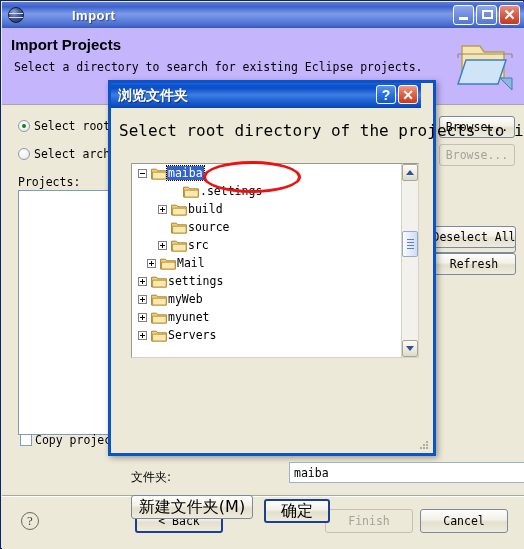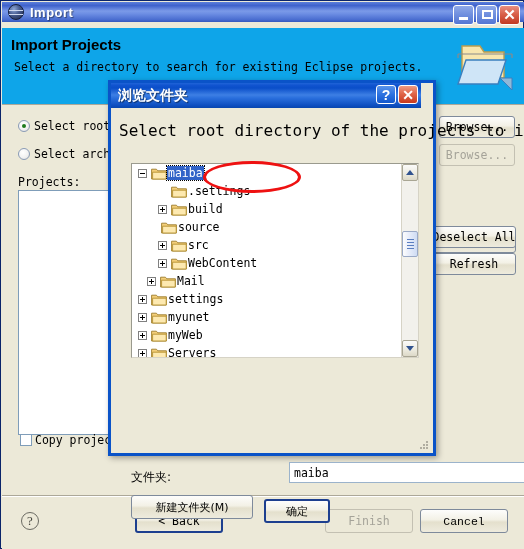--- a/index.html
+++ b/index.html
@@ -16,25 +16,25 @@
     left: 0; top: 0;
     width: 524px; height: 549px;
     box-sizing: border-box;
     background: #ece9d8;
     border: 1px solid #0a246a;
   }
 
   
   #wizard-titlebar {
     position: absolute; left: 1px; top: 1px;
-    width: 522px; height: 20px;
+    width: 522px; height: 26px;
     background: linear-gradient(to bottom,
         #5a7edc 0%, #4f72d4 8%, #3f62cc 18%,
         #7b9ae8 45%, #6e8fe4 58%, #4a6dd0 88%, #3558bd 100%);
-    display: flex; align-items: center;
+    display: flex; align-items: center; gap: 42px;
   }
   #wizard-title-icon {
     width: 16px; height: 16px;
     margin-left: 6px; margin-right: 6px;
     border-radius: 50%;
     background: radial-gradient(circle at 35% 30%, #8fa8d8 0%, #4a5f93 40%, #1b2545 100%);
     border: 1px solid #15203d;
     box-sizing: border-box;
     position: relative; flex: none;
   }
@@ -76,21 +76,21 @@
   }
   .wincapbtn.cls .xg {
     color:#fff; font-size:15px; font-weight:bold; line-height:1;
     font-family:"Liberation Sans",sans-serif; margin-top:-1px;
   }
 
   
   #wizard-header {
     position: absolute; left: 1px; top: 27px;
     width: 522px; height: 76px;
-    background: #0ea5e9;
+    background: #c4b5fd;
     border-bottom: 1px solid #aca899;
     overflow: hidden;
   }
   #wizard-header-title {
     position: absolute; left: 9px; top: 8px;
     font-family: "Liberation Sans", sans-serif;
     font-size: 15px; font-weight: bold; color: #000;
   }
   #wizard-header-desc {
     position: absolute; left: 12px; top: 32px;
@@ -284,21 +284,21 @@
     white-space: nowrap;
   }
   #folder-input {
     position: absolute; left: 178px; top: 379px;
     width: 237px; height: 21px; box-sizing: border-box;
     background: #ffffff; border: 1px solid #9bb3cb;
     font-family: "DejaVu Sans Mono", monospace; font-size: 11.5px; color: #000;
     display: flex; align-items: center; padding-left: 4px;
   }
 
-  .cn { font-family: "DejaVu Sans", sans-serif; font-size: 11px; }
+  .cn { font-family: "DejaVu Sans", sans-serif; font-size: 16px; }
 
   
   #browse-grip { position: absolute; right: 4px; bottom: 3px; width: 10px; height: 10px; }
   #browse-grip i {
     position: absolute; width: 2px; height: 2px; background: #b0ada0;
   }
 
   
   #red-ellipse {
     position: absolute; left: 203px; top: 161px;
@@ -360,21 +360,21 @@
 
     <div class="radio-row" style="left:18px; top:328px;">
       <span class="chk"></span>
       <span class="mono">Copy projects into workspace</span>
     </div>
   </div>
 
   <div id="wizard-footer">
     <div class="xpbtn default" style="left:133px; top:12px; width:88px; height:24px;">&lt; Back</div>
     <div class="xpbtn disabled" style="left:323px; top:12px; width:88px; height:24px;">Finish</div>
-    <div class="xpbtn" style="left:418px; top:12px; width:88px; height:24px;font-family:Liberation Mono, monospace;">Cancel</div>
+    <div class="xpbtn" style="left:418px; top:12px; width:88px; height:24px;">Cancel</div>
   </div>
 
   <div id="help-icon">?</div>
 </div>
 
 <div id="browse-dialog">
 
   <div id="browse-titlebar">
     <span id="browse-title-text">浏览文件夹</span>
     <div class="browsecapbtns">
@@ -395,69 +395,58 @@
     <div class="tree-row" style="padding-left: 6px;">
           <span class="expander">
             <i class="hbar"></i>
           </span>
           <svg viewBox="0 0 16 13" width="16" height="13">
             <path d="M0.6 2.2 L5.4 2.2 L6.8 3.8 L15.4 3.8 L15.4 12 L0.6 12 Z" fill="#f4cf7a" stroke="#9c7a2a" stroke-width="0.9"></path>
             <path d="M1.6 5.2 L15.2 5.2 L15.2 12 L1.6 12 Z" fill="#fde9b0" stroke="#b4912f" stroke-width="0.9"></path>
           </svg>
           <span class="tree-label selected">maiba</span>
         </div>
+        <div class="tree-row" style="padding-left: 38px;">
+          <span class="expander none"></span>
+          <svg viewBox="0 0 16 13" width="16" height="13">
+            <path d="M0.6 2.2 L5.4 2.2 L6.8 3.8 L15.4 3.8 L15.4 12 L0.6 12 Z" fill="#f4cf7a" stroke="#9c7a2a" stroke-width="0.9"></path>
+            <path d="M1.6 5.2 L15.2 5.2 L15.2 12 L1.6 12 Z" fill="#fde9b0" stroke="#b4912f" stroke-width="0.9"></path>
+          </svg>
+          <span class="tree-label">.settings</span>
+        </div>
         <div class="tree-row" style="padding-left: 26px;">
+          <span class="expander">
+            <i class="hbar"></i>
+            <i class="vbar"></i>
+          </span>
+          <svg viewBox="0 0 16 13" width="16" height="13">
+            <path d="M0.6 2.2 L5.4 2.2 L6.8 3.8 L15.4 3.8 L15.4 12 L0.6 12 Z" fill="#f4cf7a" stroke="#9c7a2a" stroke-width="0.9"></path>
+            <path d="M1.6 5.2 L15.2 5.2 L15.2 12 L1.6 12 Z" fill="#fde9b0" stroke="#b4912f" stroke-width="0.9"></path>
+          </svg>
+          <span class="tree-label">build</span>
+        </div>
+        <div class="tree-row" style="padding-left: 26px; text-align: center;">
           <span class="expander none"></span>
           <svg viewBox="0 0 16 13" width="16" height="13">
             <path d="M0.6 2.2 L5.4 2.2 L6.8 3.8 L15.4 3.8 L15.4 12 L0.6 12 Z" fill="#f4cf7a" stroke="#9c7a2a" stroke-width="0.9"></path>
             <path d="M1.6 5.2 L15.2 5.2 L15.2 12 L1.6 12 Z" fill="#fde9b0" stroke="#b4912f" stroke-width="0.9"></path>
           </svg>
-          <span class="tree-label">.settings</span>
+          <span class="tree-label">source</span>
         </div>
         <div class="tree-row" style="padding-left: 26px;">
           <span class="expander">
             <i class="hbar"></i>
             <i class="vbar"></i>
           </span>
           <svg viewBox="0 0 16 13" width="16" height="13">
             <path d="M0.6 2.2 L5.4 2.2 L6.8 3.8 L15.4 3.8 L15.4 12 L0.6 12 Z" fill="#f4cf7a" stroke="#9c7a2a" stroke-width="0.9"></path>
             <path d="M1.6 5.2 L15.2 5.2 L15.2 12 L1.6 12 Z" fill="#fde9b0" stroke="#b4912f" stroke-width="0.9"></path>
           </svg>
-          <span class="tree-label">build</span>
-        </div>
-        <div class="tree-row" style="padding-left: 16px; text-align: center;">
-          <span class="expander none"></span>
-          <svg viewBox="0 0 16 13" width="16" height="13">
-            <path d="M0.6 2.2 L5.4 2.2 L6.8 3.8 L15.4 3.8 L15.4 12 L0.6 12 Z" fill="#f4cf7a" stroke="#9c7a2a" stroke-width="0.9"></path>
-            <path d="M1.6 5.2 L15.2 5.2 L15.2 12 L1.6 12 Z" fill="#fde9b0" stroke="#b4912f" stroke-width="0.9"></path>
-          </svg>
-          <span class="tree-label">source</span>
-        </div>
-        <div class="tree-row" style="padding-left: 26px;">
-          <span class="expander">
-            <i class="hbar"></i>
-            <i class="vbar"></i>
-          </span>
-          <svg viewBox="0 0 16 13" width="16" height="13">
-            <path d="M0.6 2.2 L5.4 2.2 L6.8 3.8 L15.4 3.8 L15.4 12 L0.6 12 Z" fill="#f4cf7a" stroke="#9c7a2a" stroke-width="0.9"></path>
-            <path d="M1.6 5.2 L15.2 5.2 L15.2 12 L1.6 12 Z" fill="#fde9b0" stroke="#b4912f" stroke-width="0.9"></path>
-          </svg>
           <span class="tree-label">src</span>
         </div>
-        <div class="tree-row" style="padding-left: 26px;">
-          <span class="expander">
-            <i class="hbar"></i>
-            <i class="vbar"></i>
-          </span>
-          <svg viewBox="0 0 16 13" width="16" height="13">
-            <path d="M0.6 2.2 L5.4 2.2 L6.8 3.8 L15.4 3.8 L15.4 12 L0.6 12 Z" fill="#f4cf7a" stroke="#9c7a2a" stroke-width="0.9"></path>
-            <path d="M1.6 5.2 L15.2 5.2 L15.2 12 L1.6 12 Z" fill="#fde9b0" stroke="#b4912f" stroke-width="0.9"></path>
-          </svg>
-          <span class="tree-label">WebContent</span>
-        </div>
         <div class="tree-row" style="padding-left: 15px;">
           <span class="expander">
             <i class="hbar"></i>
             <i class="vbar"></i>
           </span>
           <svg viewBox="0 0 16 13" width="16" height="13">
             <path d="M0.6 2.2 L5.4 2.2 L6.8 3.8 L15.4 3.8 L15.4 12 L0.6 12 Z" fill="#f4cf7a" stroke="#9c7a2a" stroke-width="0.9"></path>
             <path d="M1.6 5.2 L15.2 5.2 L15.2 12 L1.6 12 Z" fill="#fde9b0" stroke="#b4912f" stroke-width="0.9"></path>
           </svg>
           <span class="tree-label">Mail</span>
@@ -475,32 +464,32 @@
         </div>
         <div class="tree-row" style="padding-left: 6px;">
           <span class="expander">
             <i class="hbar"></i>
             <i class="vbar"></i>
           </span>
           <svg viewBox="0 0 16 13" width="16" height="13">
             <path d="M0.6 2.2 L5.4 2.2 L6.8 3.8 L15.4 3.8 L15.4 12 L0.6 12 Z" fill="#f4cf7a" stroke="#9c7a2a" stroke-width="0.9"></path>
             <path d="M1.6 5.2 L15.2 5.2 L15.2 12 L1.6 12 Z" fill="#fde9b0" stroke="#b4912f" stroke-width="0.9"></path>
           </svg>
+          <span class="tree-label">myWeb</span>
+        </div>
+        <div class="tree-row" style="padding-left: 6px;">
+          <span class="expander">
+            <i class="hbar"></i>
+            <i class="vbar"></i>
+          </span>
+          <svg viewBox="0 0 16 13" width="16" height="13">
+            <path d="M0.6 2.2 L5.4 2.2 L6.8 3.8 L15.4 3.8 L15.4 12 L0.6 12 Z" fill="#f4cf7a" stroke="#9c7a2a" stroke-width="0.9"></path>
+            <path d="M1.6 5.2 L15.2 5.2 L15.2 12 L1.6 12 Z" fill="#fde9b0" stroke="#b4912f" stroke-width="0.9"></path>
+          </svg>
           <span class="tree-label">myunet</span>
-        </div>
-        <div class="tree-row" style="padding-left: 6px;">
-          <span class="expander">
-            <i class="hbar"></i>
-            <i class="vbar"></i>
-          </span>
-          <svg viewBox="0 0 16 13" width="16" height="13">
-            <path d="M0.6 2.2 L5.4 2.2 L6.8 3.8 L15.4 3.8 L15.4 12 L0.6 12 Z" fill="#f4cf7a" stroke="#9c7a2a" stroke-width="0.9"></path>
-            <path d="M1.6 5.2 L15.2 5.2 L15.2 12 L1.6 12 Z" fill="#fde9b0" stroke="#b4912f" stroke-width="0.9"></path>
-          </svg>
-          <span class="tree-label">myWeb</span>
         </div>
         <div class="tree-row" style="padding-left: 6px;">
           <span class="expander">
             <i class="hbar"></i>
             <i class="vbar"></i>
           </span>
           <svg viewBox="0 0 16 13" width="16" height="13">
             <path d="M0.6 2.2 L5.4 2.2 L6.8 3.8 L15.4 3.8 L15.4 12 L0.6 12 Z" fill="#f4cf7a" stroke="#9c7a2a" stroke-width="0.9"></path>
             <path d="M1.6 5.2 L15.2 5.2 L15.2 12 L1.6 12 Z" fill="#fde9b0" stroke="#b4912f" stroke-width="0.9"></path>
           </svg>

